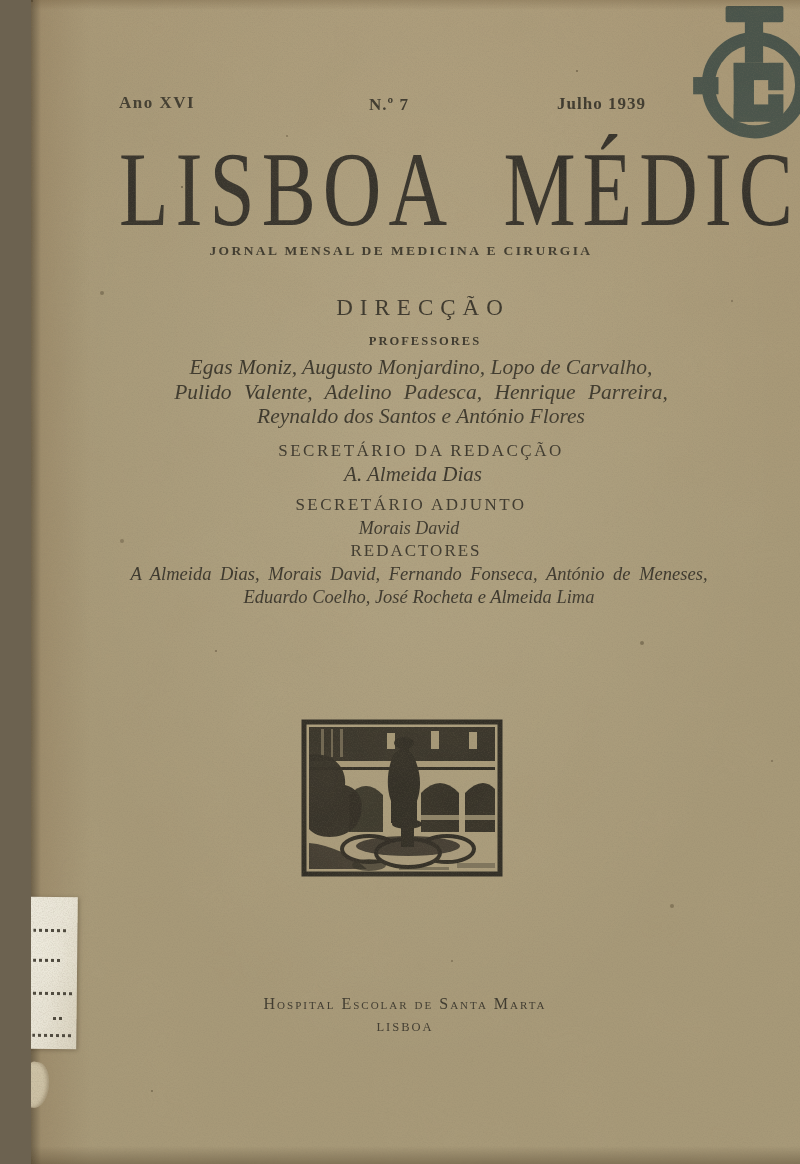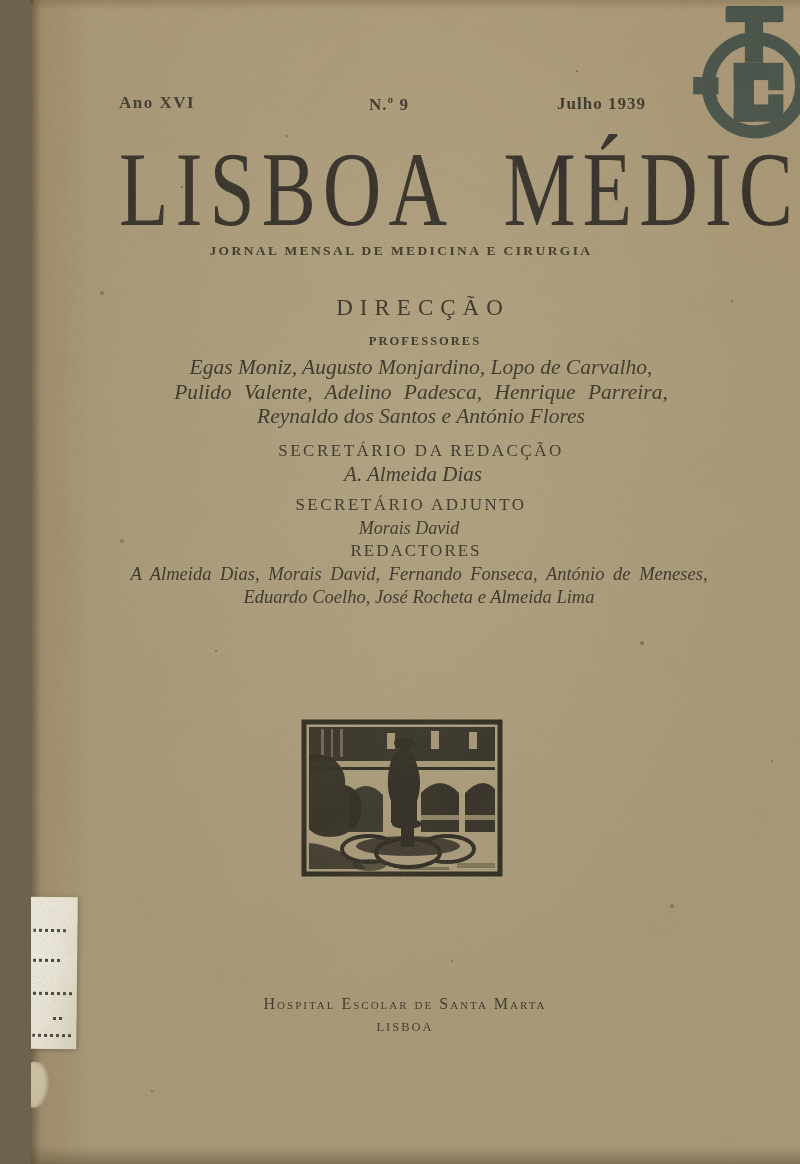--- a/index.html
+++ b/index.html
@@ -122,21 +122,21 @@
       90px 540px 0 1px rgba(60,48,30,.3),
       740px 760px 0 0 rgba(60,48,30,.4);
   }
 </style>
 </head>
 <body>
 
 <div class="cover">
 
   <div class="abs year-label">Ano XVI</div>
-  <div class="abs issue-label">N.º 9</div>
+  <div class="abs issue-label">N.º 7</div>
   <div class="abs date-label">Julho 1939</div>
 
   <svg class="abs stamp" viewBox="0 0 140 140" aria-hidden="true">
     <g fill="currentColor">
       <circle cx="70" cy="82" r="46" fill="none" stroke="currentColor" stroke-width="13"></circle>
       <rect x="41" y="4" width="57" height="16" rx="2"></rect>
       <rect x="60" y="4" width="18" height="56"></rect>
       <rect x="49" y="60" width="48" height="17"></rect>
       <rect x="49" y="60" width="20" height="58"></rect>
       <rect x="49" y="101" width="48" height="17"></rect>

